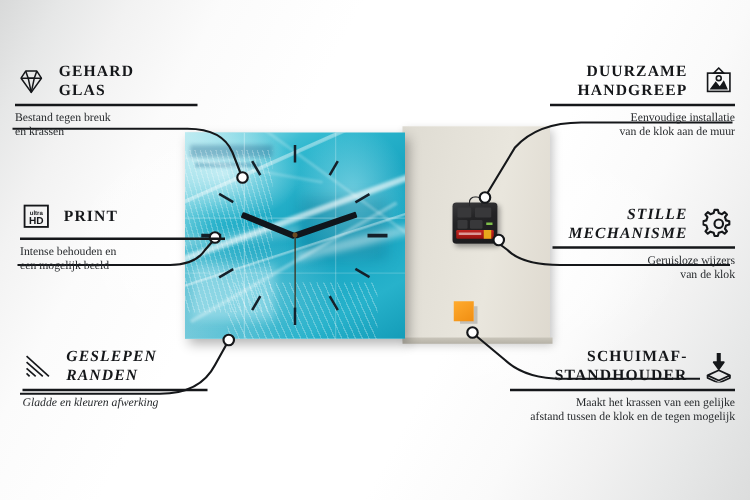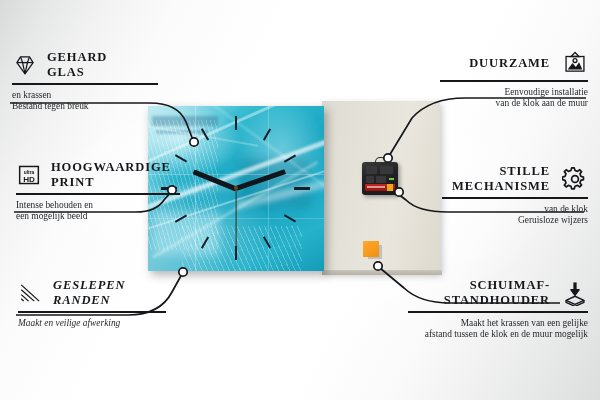--- a/index.html
+++ b/index.html
@@ -235,33 +235,32 @@
             <path d="M21.5 6 L19 13 L16 27"></path>
           <path d="M13 13 H19"></path>
         </g>
       </svg>
       <div>
         <div class="title">GEHARD</div>
         <div class="title">GLAS</div>
       </div>
     </div>
     <div class="rule" style="width:146px;"></div>
+    <div class="desc">Bestand tegen breuk</div>
     <div class="desc">en krassen</div>
-    <div class="desc">Bestand tegen breuk</div>
   </div>
 
   <div class="feat left" style="left:16px; top:160px; width:168px;">
     <div class="head">
       <svg class="icon" viewBox="0 0 32 32">
         <rect x="4.5" y="5.5" width="23" height="21" fill="none" stroke="#15171a" stroke-width="1.8"></rect>
         <text x="16" y="15" text-anchor="middle" font-family="Liberation Sans, sans-serif" font-size="6" font-weight="bold" fill="#15171a">ultra</text>
         <text x="16" y="24" text-anchor="middle" font-family="Liberation Sans, sans-serif" font-size="10" font-weight="bold" fill="#15171a">HD</text>
       </svg>
       <div>
-        <div class="title">HOOGWAARDIGE</div>
         <div class="title">PRINT</div>
       </div>
     </div>
     <div class="rule" style="width:164px;"></div>
     <div class="desc">Intense behouden en</div>
     <div class="desc">een mogelijk beeld</div>
   </div>
 
   <div class="feat left" style="left:18px; top:278px; width:152px;font-style:italic;">
     <div class="head">
@@ -272,73 +271,74 @@
             <path d="M4 18 L13 26"></path>
             <path d="M4 23 L7 26"></path>
         </g>
       </svg>
       <div>
         <div class="title">GESLEPEN</div>
         <div class="title">RANDEN</div>
       </div>
     </div>
     <div class="rule" style="width:148px;"></div>
-    <div class="desc">Maakt en veilige afwerking</div>
+    <div class="desc">Gladde en kleuren afwerking</div>
   </div>
 
   <div class="feat right" style="left:436px; top:50px; width:152px;">
     <div class="head">
       <div style="flex:1;">
         <div class="title">DUURZAME</div>
+        <div class="title">HANDGREEP</div>
       </div>
       <svg class="icon" viewBox="0 0 32 32">
         <g fill="none" stroke="#15171a" stroke-width="1.6">
           <path d="M16 3 L11 8 H21 Z"></path>
           <rect x="5" y="8" width="22" height="18"></rect>
           <path d="M7 24 L13 16 L17 21 L21 15 L25 24 Z" fill="#15171a" stroke="none"></path>
           <circle cx="16" cy="13" r="2.4"></circle>
         </g>
       </svg>
     </div>
     <div class="rule" style="width:148px; margin-left:4px;"></div>
     <div class="desc">Eenvoudige installatie</div>
     <div class="desc">van de klok aan de muur</div>
   </div>
 
   <div class="feat right" style="left:438px; top:164px; width:150px;">
     <div class="head">
-      <div style="flex:1;">
+      <div style="flex:1;font-style:italic;">
         <div class="title">STILLE</div>
         <div class="title">MECHANISME</div>
       </div>
       <svg class="icon" viewBox="0 0 32 32">
         <g fill="none" stroke="#15171a" stroke-width="2.1" stroke-linejoin="round">
           <path d="M16 5.5 l3.2 1.1 2.6-2 2.3 2.3 -2 2.6 1.1 3.2 3.2 .9 v3.2 l-3.2 .9 -1.1 3.2 2 2.6 -2.3 2.3 -2.6-2 -3.2 1.1 -.9 3.2 h-3.2 l-.9-3.2 -3.2-1.1 -2.6 2 -2.3-2.3 2-2.6 -1.1-3.2 -3.2-.9 v-3.2 l3.2-.9 1.1-3.2 -2-2.6 2.3-2.3 2.6 2 3.2-1.1 .9-3.2 h3.2 z"></path>
           <circle cx="16" cy="16" r="4.2"></circle>
         </g>
       </svg>
     </div>
     <div class="rule" style="width:146px; margin-left:4px;"></div>
+    <div class="desc">Geruisloze wijzers</div>
     <div class="desc">van de klok</div>
-    <div class="desc">Geruisloze wijzers</div>
   </div>
 
   <div class="feat right" style="left:404px; top:278px; width:184px;">
     <div class="head">
       <div style="flex:1;">
         <div class="title">SCHUIMAF-</div>
         <div class="title">STANDHOUDER</div>
       </div>
       <svg class="icon" viewBox="0 0 32 32">
         <g fill="none" stroke="#15171a" stroke-width="1.7" stroke-linejoin="round">
           <path d="M16 3 v10" stroke-width="4"></path>
           <path d="M11 12 L16 19 L21 12 Z" fill="#15171a"></path>
           <path d="M16 20 L5 25 L16 30 L27 25 Z"></path>
           <path d="M5 25 v2.5 L16 32.5 L27 27.5 V25"></path>
         </g>
       </svg>
     </div>
     <div class="rule" style="width:180px; margin-left:4px;"></div>
     <div class="desc">Maakt het krassen van een gelijke</div>
-    <div class="desc">afstand tussen de klok en de muur mogelijk</div>
+    <div class="desc">afstand tussen de klok en de tegen mogelijk</div>
   </div>
 
 </div>
 
 </body></html>

